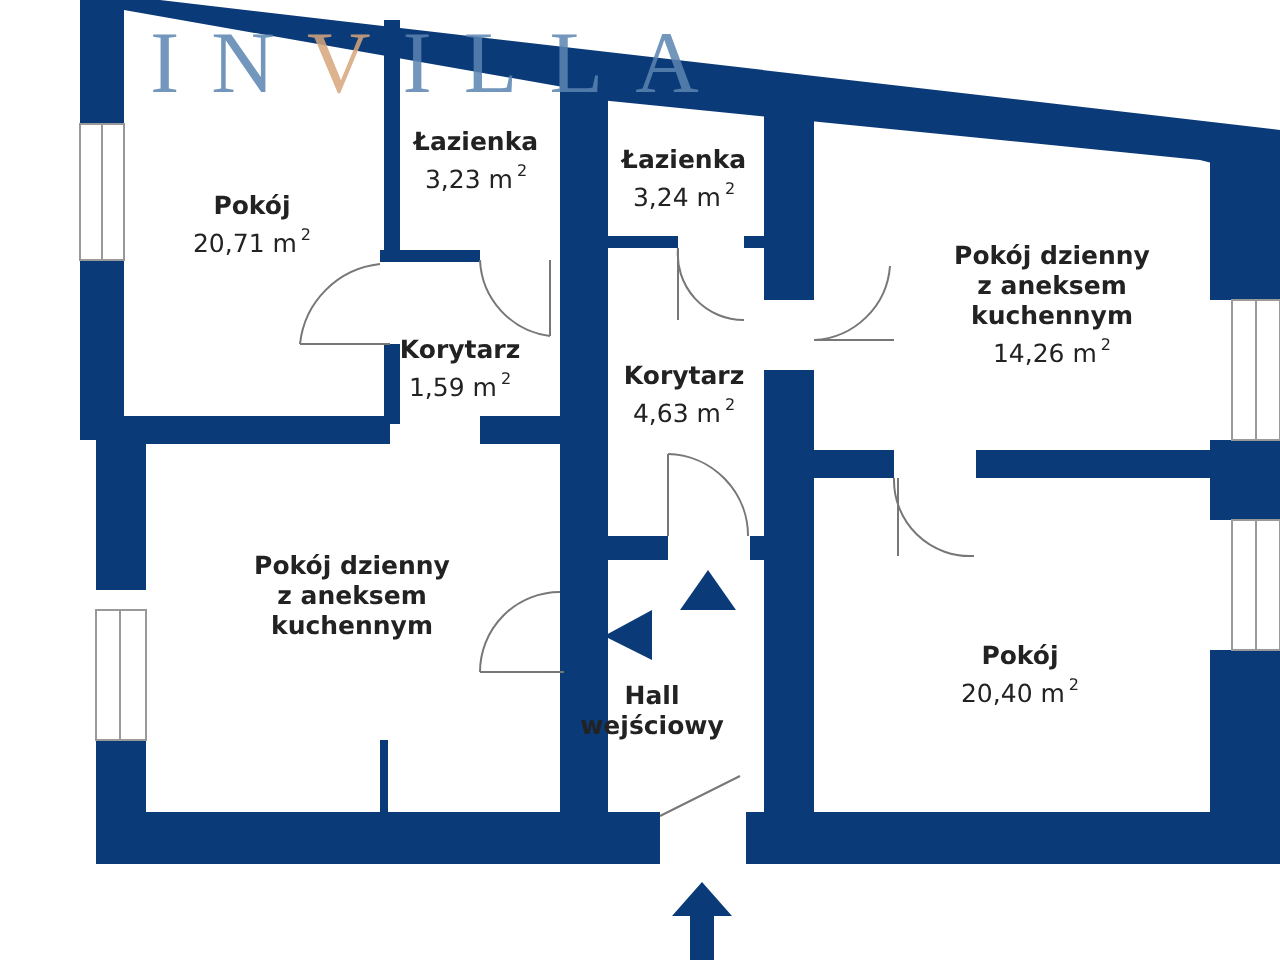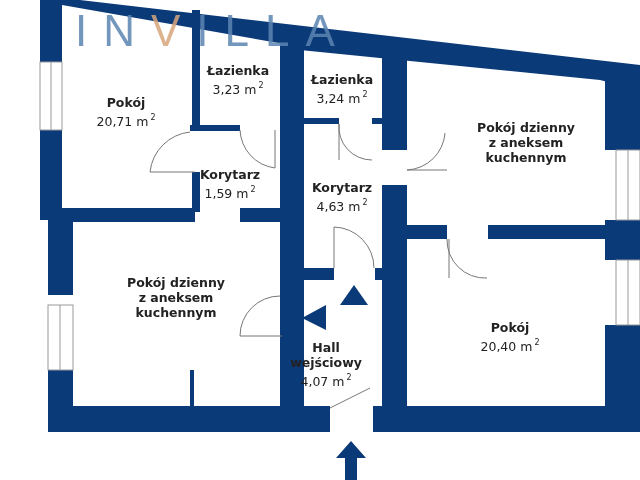--- a/index.html
+++ b/index.html
@@ -2,21 +2,21 @@
 <html><head>
 <meta charset="utf-8">
 <style>
   html,body{margin:0;padding:0;background:#ffffff;}
   body{width:640px;height:480px;overflow:hidden;position:relative;font-family:"DejaVu Sans","Liberation Sans",sans-serif;}
   svg{position:absolute;left:0;top:0;}
   .lbl{position:absolute;text-align:center;color:#222;font-size:12.5px;line-height:15px;transform:translateX(-50%);white-space:nowrap;}
   .lbl .n{font-weight:bold;display:block;}
   .lbl .a{display:block;}
   .lbl sup{font-size:8px;vertical-align:6px;margin-left:2px;}
-  .logo{position:absolute;left:75px;top:6px;font-family:Liberation Sans, sans-serif;font-size:44px;letter-spacing:16px;color:#5b84b1;opacity:.85;font-weight:300;}
+  .logo{position:absolute;left:75px;top:6px;font-family:Liberation Serif, serif;font-size:44px;letter-spacing:16px;color:#5b84b1;opacity:.85;font-weight:300;}
   .logo .v{color:#d6a57c;}
 </style>
 </head>
 <body>
 
 <svg width="640" height="480" viewBox="0 0 640 480">
 
   <g fill="#0b3a78">
 
     <polygon points="40,0 80,0 640,65 640,90 600,80 300,50 290,45 62,5 62,0"></polygon>
@@ -115,27 +115,27 @@
     <span class="a"><span>1,59 m</span><sup>2</sup></span>
 </div>
 <div class="lbl" style="left:342px;top:180px;">
   <span class="n">Korytarz</span>
     <span class="a"><span>4,63 m</span><sup>2</sup></span>
 </div>
 <div class="lbl" style="left:526px;top:120px;">
   <span class="n">Pokój dzienny</span>
     <span class="n">z aneksem</span>
     <span class="n">kuchennym</span>
+    <span class="a"><span>14,26 m</span><sup>2</sup></span>
 </div>
 <div class="lbl" style="left:176px;top:275px;">
   <span class="n">Pokój dzienny</span>
     <span class="n">z aneksem</span>
     <span class="n">kuchennym</span>
 </div>
 <div class="lbl" style="left:326px;top:340px;">
   <span class="n">Hall</span>
     <span class="n">wejściowy</span>
-    <span class="a"><span>4,07 m</span><sup>2</sup></span>
 </div>
 <div class="lbl" style="left:510px;top:320px;">
   <span class="n">Pokój</span>
     <span class="a"><span>20,40 m</span><sup>2</sup></span>
 </div>
 
 </body></html>

